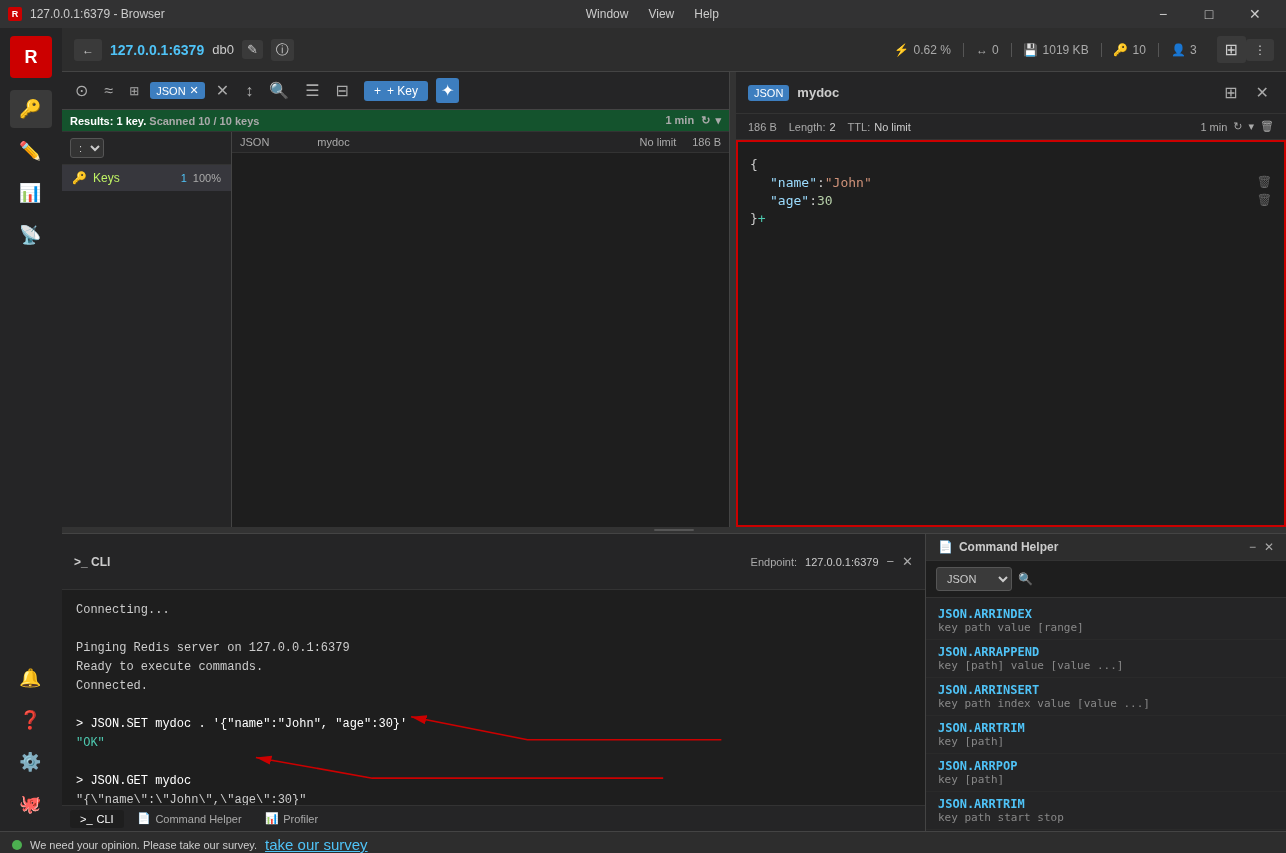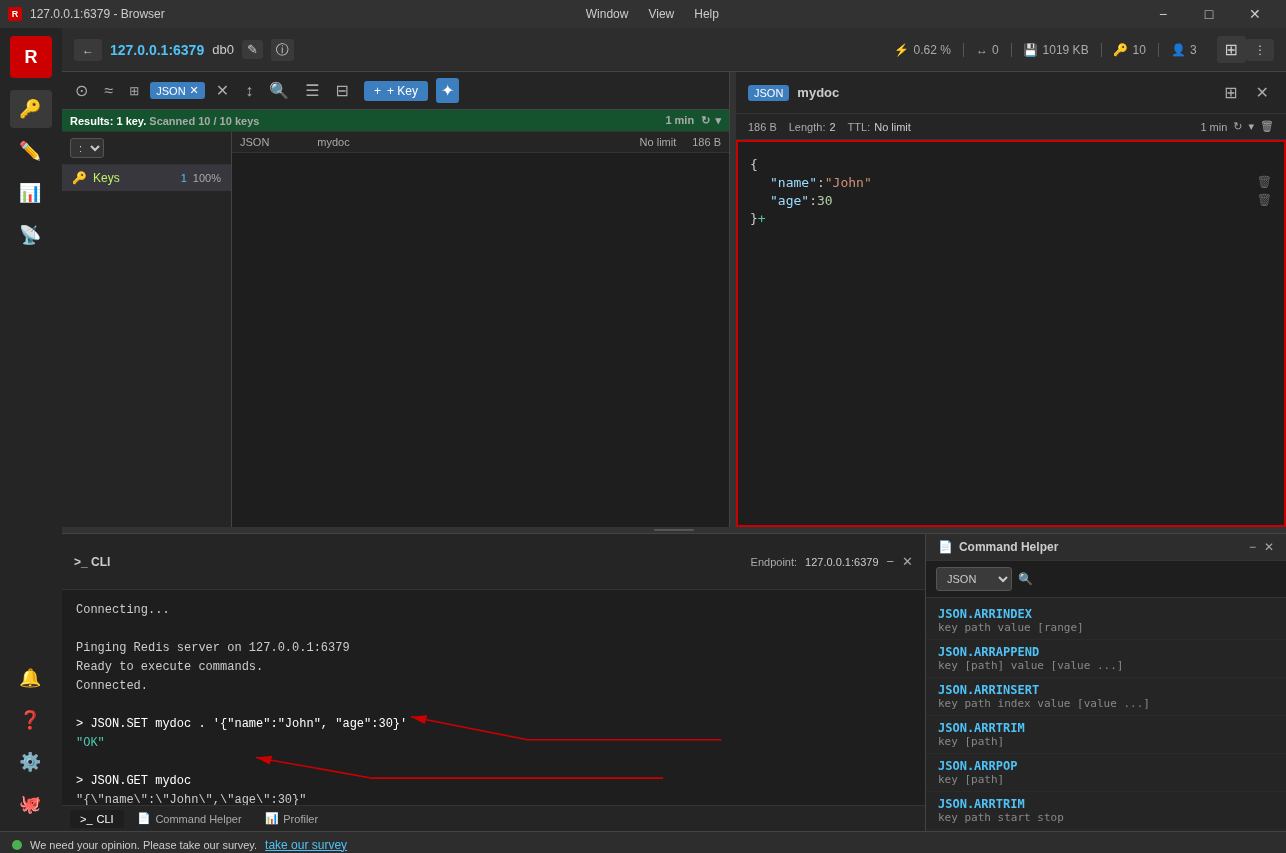--- a/index.html
+++ b/index.html
@@ -119,21 +119,21 @@
 
     
     #bottom-tabs { background: #252526; height: 26px; display: flex; align-items: center; padding: 0 8px; border-top: 1px solid #333; gap: 4px; }
     .btab { display: flex; align-items: center; gap: 4px; padding: 3px 10px; border-radius: 3px; cursor: pointer; font-size: 11px; color: #aaa; }
     .btab.active { background: #1e1e1e; color: #fff; }
 
     
     #survey { background: #2d2d2d; height: 26px; display: flex; align-items: center; padding: 0 12px; gap: 8px; border-top: 1px solid #444; }
     #survey .dot { width: 10px; height: 10px; border-radius: 50%; background: #4caf50; }
     #survey span { color: #ccc; font-size: 11px; }
-    #survey a { color: #4fc3f7; font-size: 12px; cursor: pointer; text-decoration: underline; }
+    #survey a { color: #4fc3f7; font-size: 15px; cursor: pointer; text-decoration: underline; }
 
     
     .arrow-overlay { position: absolute; top: 0; left: 0; width: 100%; height: 100%; pointer-events: none; }
 
     .scrollbar-thin::-webkit-scrollbar { width: 6px; }
     .scrollbar-thin::-webkit-scrollbar-track { background: #1e1e1e; }
     .scrollbar-thin::-webkit-scrollbar-thumb { background: #555; border-radius: 3px; }
   </style>
 </head>
 <body>

